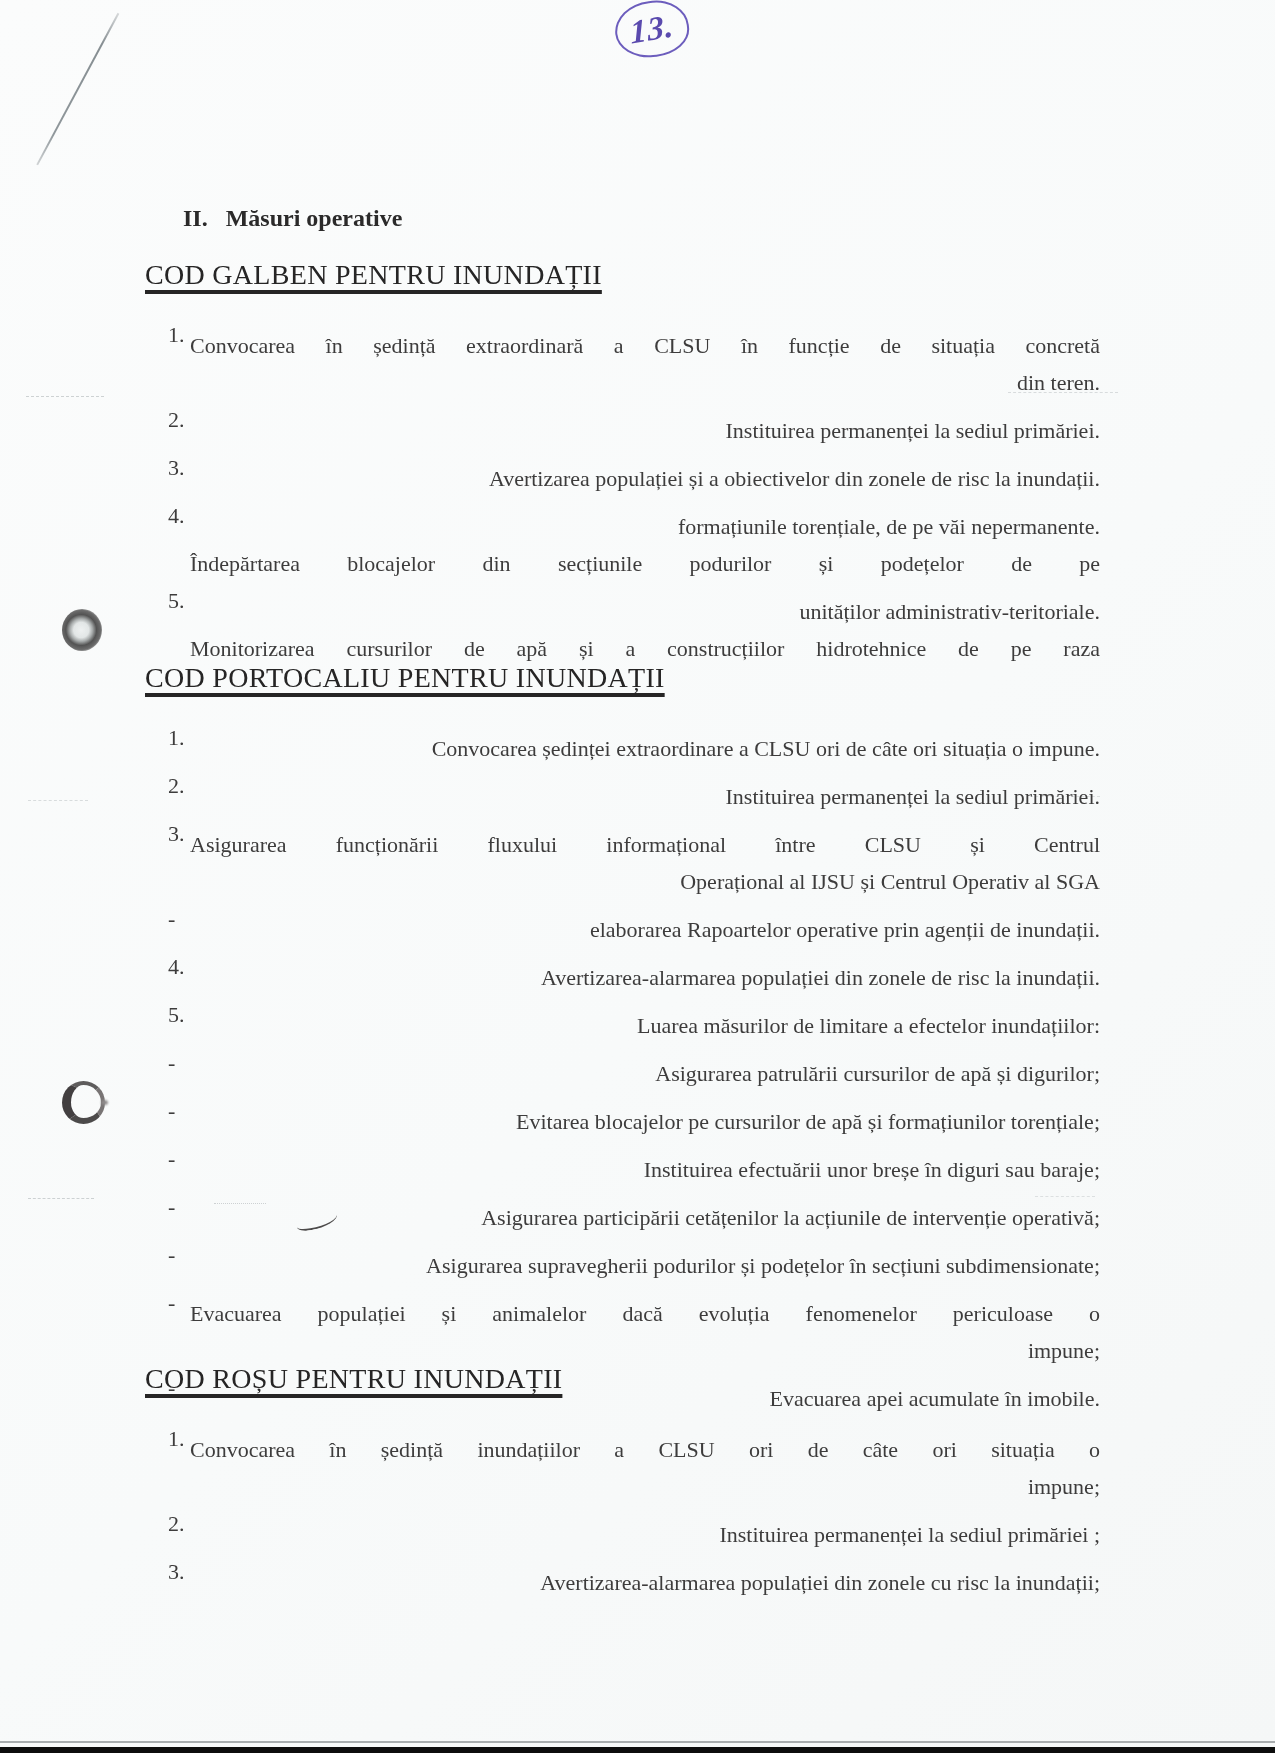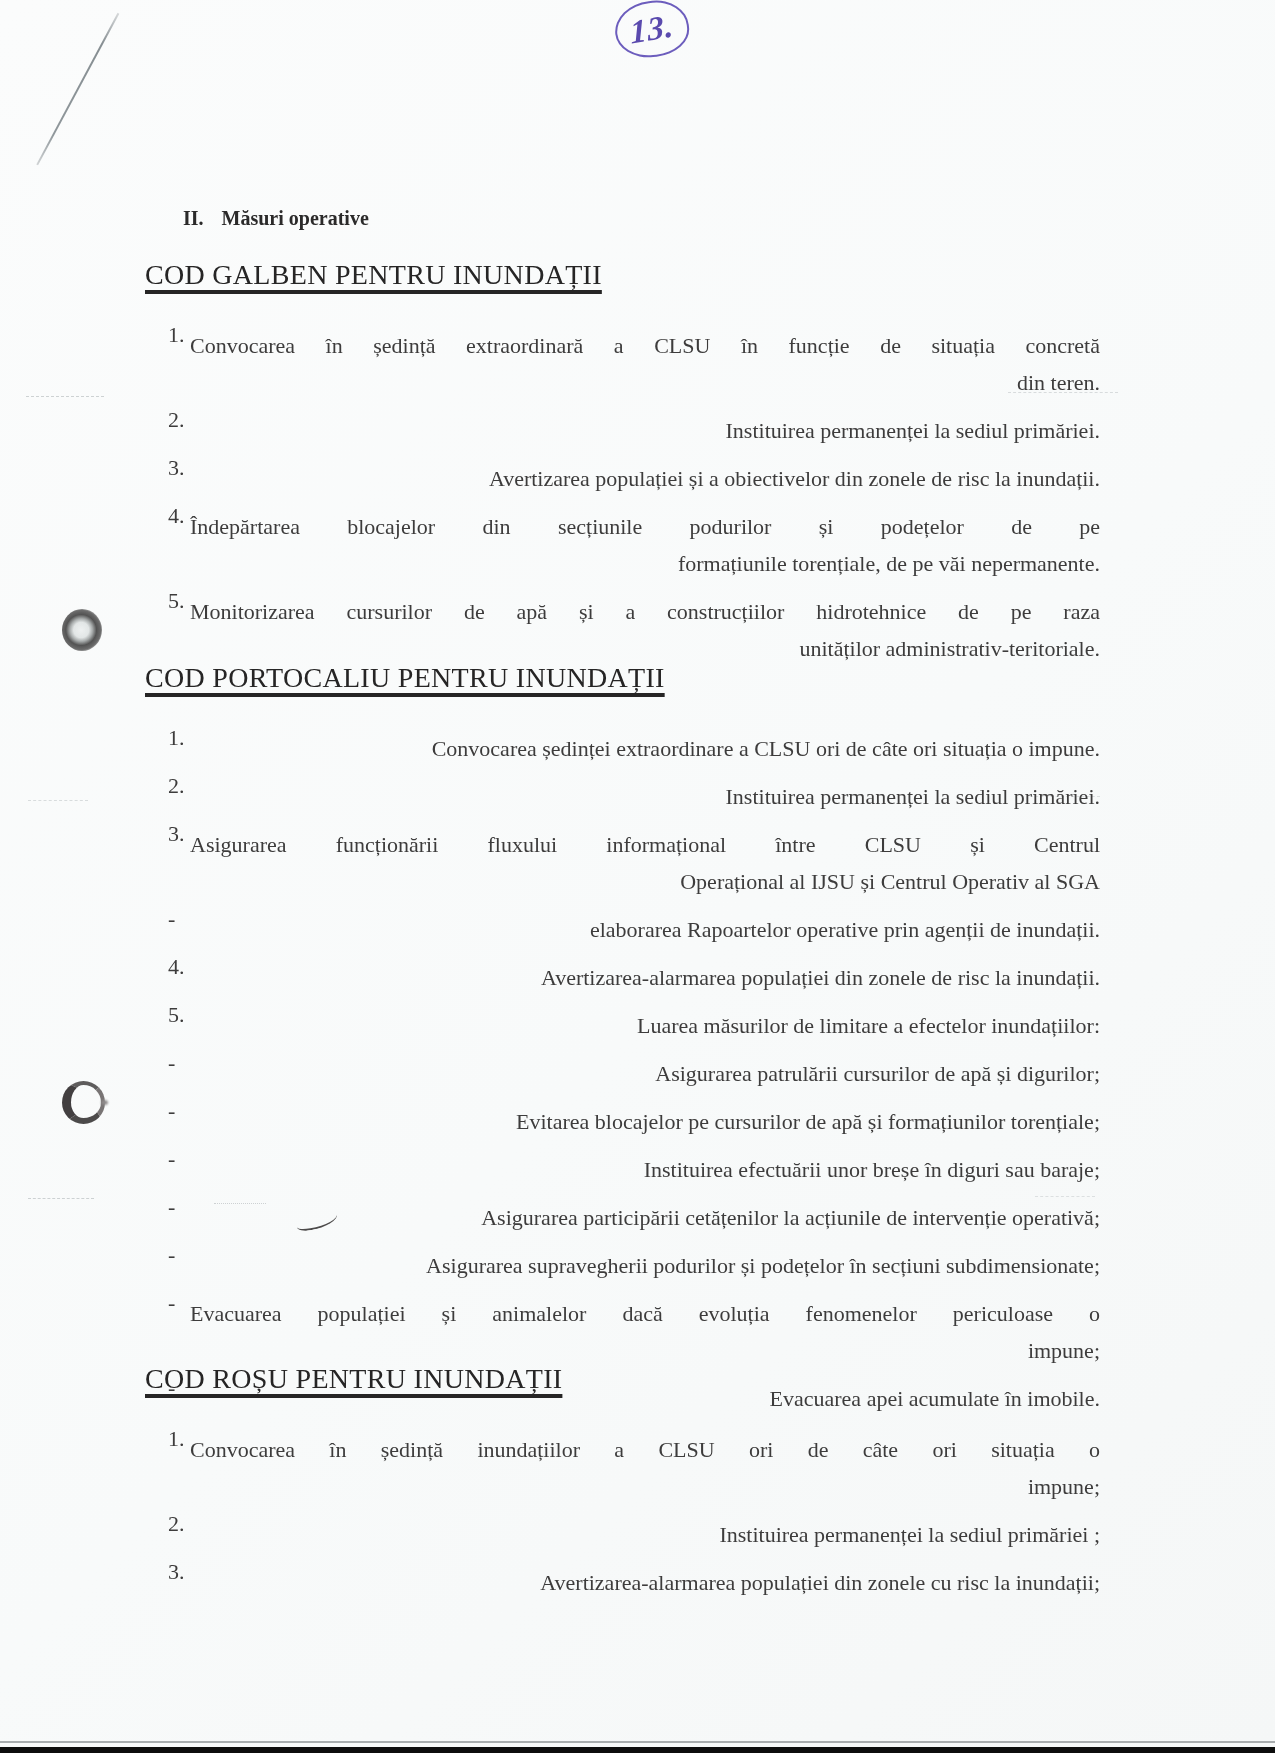--- a/index.html
+++ b/index.html
@@ -89,21 +89,21 @@
   }
   .bottom-edge {
     position:absolute; left:0; bottom:0; width:1275px; height:6px;
     background:#0d0d0d;
   }
 
   
   .doc-heading {
     position:absolute; left:183px; top:203px;
     display:flex; gap:18px;
-    font-weight:bold; font-size:20px; line-height:30px; color:#2b2a2a;
+    font-weight:bold; font-size:24px; line-height:30px; color:#2b2a2a;
   }
 
   .section { position:absolute; left:145px; width:955px; }
   .sec-galben     { top:258px; }
   .sec-portocaliu { top:661px; }
   .sec-rosu       { top:1362px; }
 
   .sec-title {
     font-weight:normal; font-size:28px; line-height:34px;
     letter-spacing:.3px; color:#262525;
@@ -171,30 +171,30 @@
       <div class="item">
         <span class="mk">3.</span>
         <span class="tx">
           <span class="ln">Avertizarea populației și a obiectivelor din zonele de risc la inundații.</span>
         </span>
       </div>
 
       <div class="item">
         <span class="mk">4.</span>
         <span class="tx">
+          <span class="ln">formațiunile torențiale, de pe văi nepermanente.</span>
           <span class="ln just">Îndepărtarea blocajelor din secțiunile podurilor și podețelor de pe</span>
-          <span class="ln">formațiunile torențiale, de pe văi nepermanente.</span>
         </span>
       </div>
 
       <div class="item">
         <span class="mk">5.</span>
         <span class="tx">
+          <span class="ln">unităților administrativ-teritoriale.</span>
           <span class="ln just">Monitorizarea cursurilor de apă și a construcțiilor hidrotehnice de pe raza</span>
-          <span class="ln">unităților administrativ-teritoriale.</span>
         </span>
       </div>
 
     </div>
   </div>
 
   <div class="section sec-portocaliu">
     <div class="sec-title">COD PORTOCALIU PENTRU INUNDAȚII</div>
     <div class="doclist">
 

